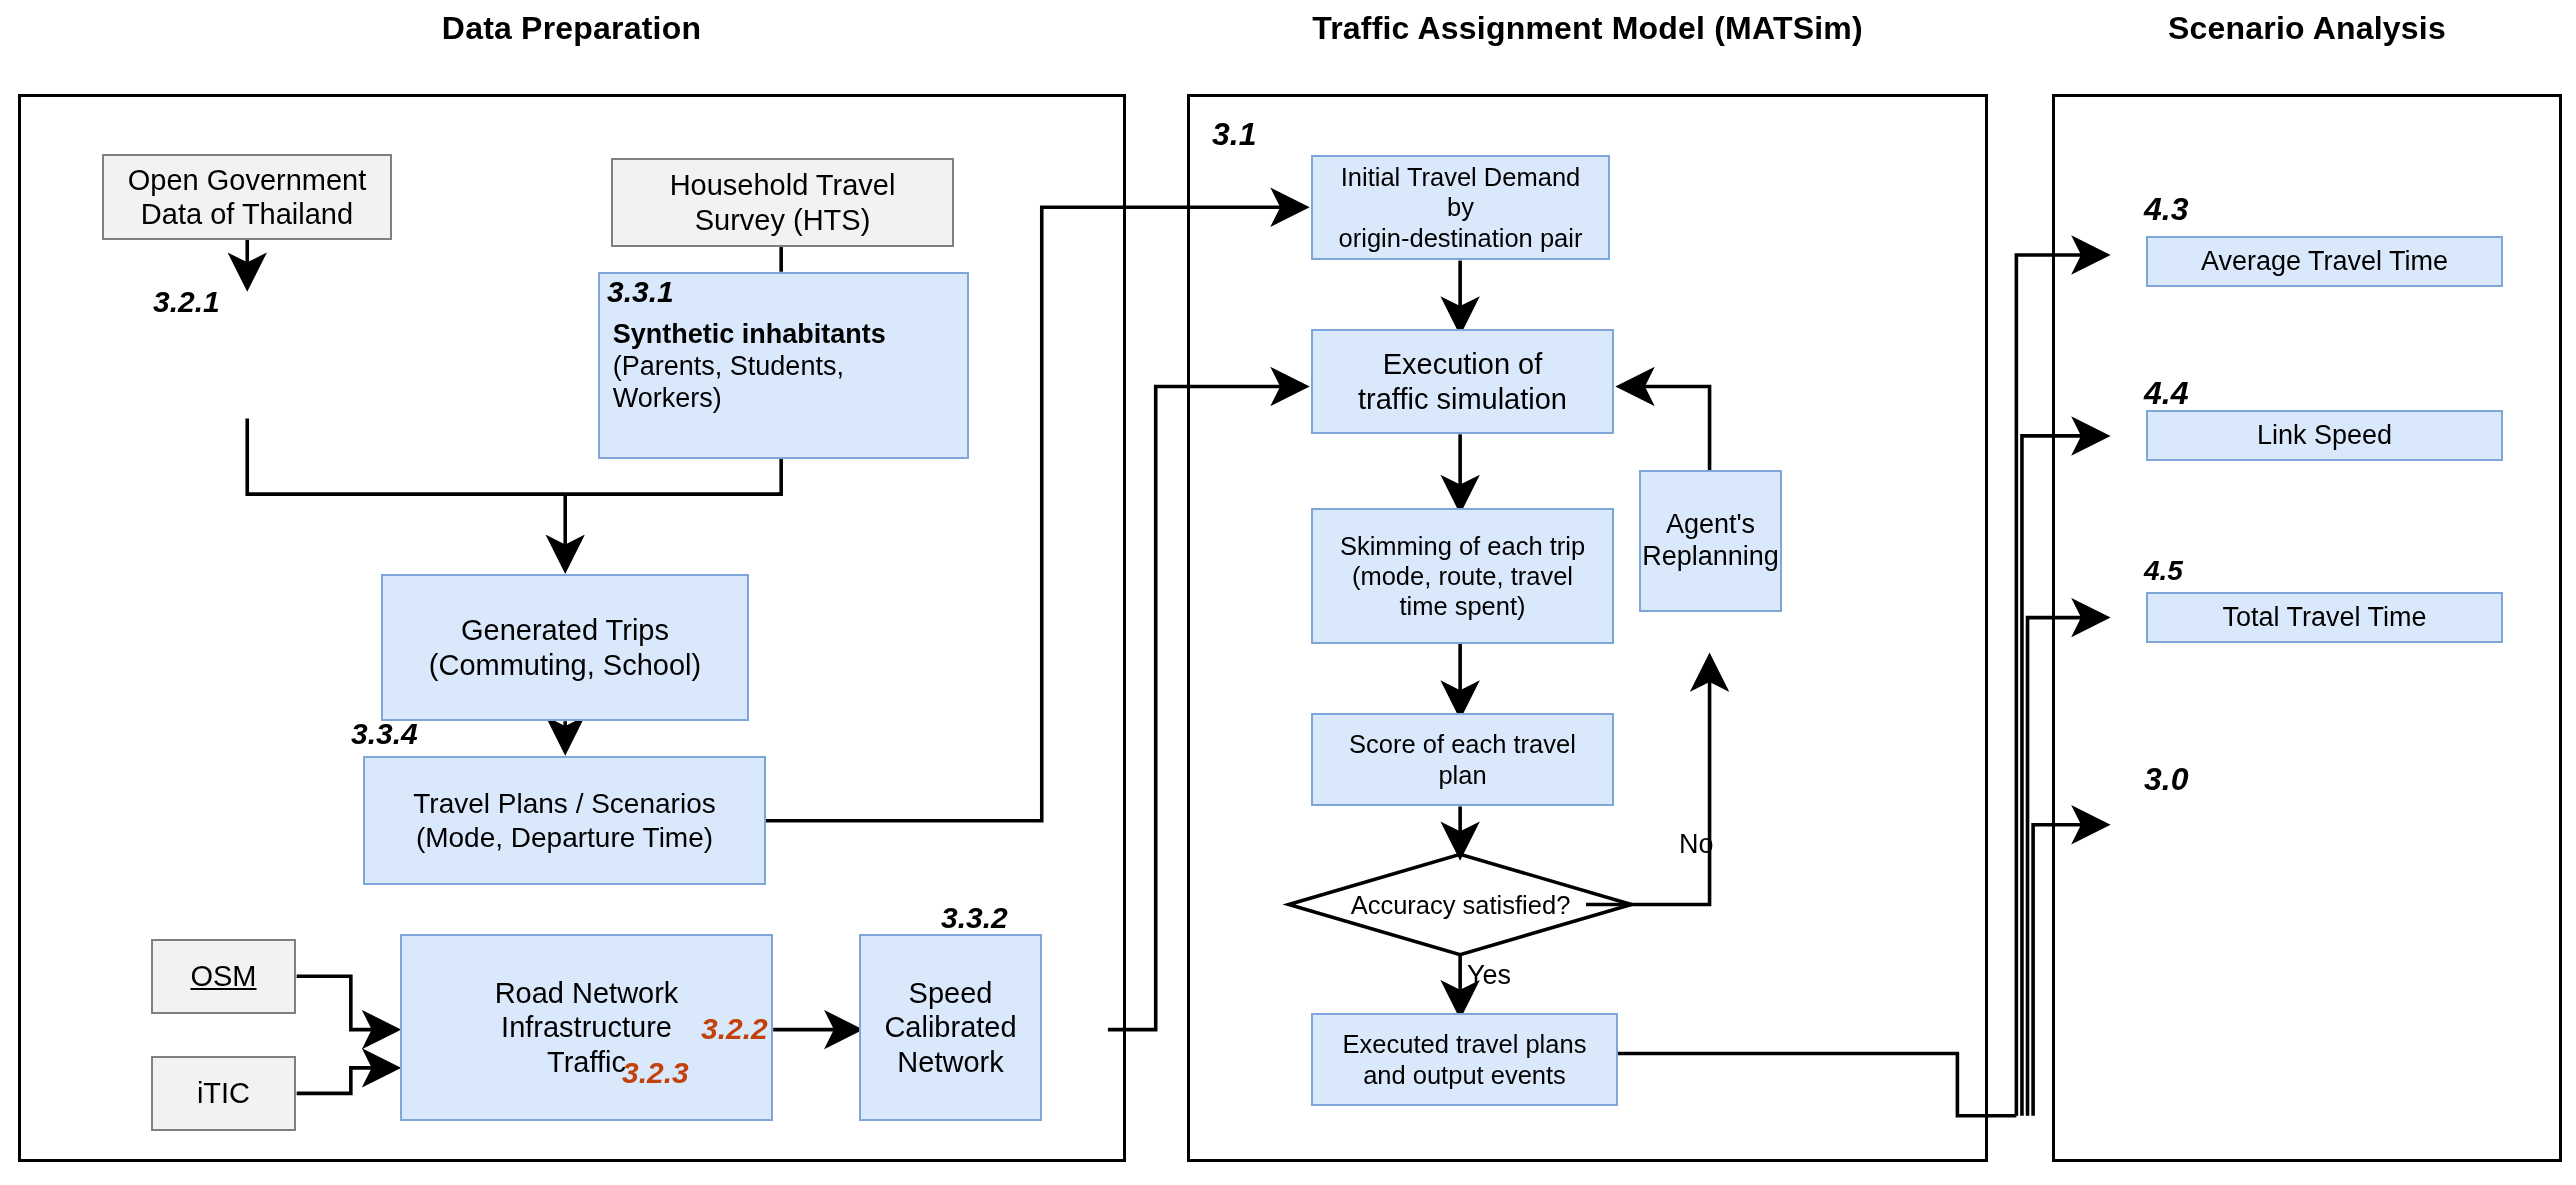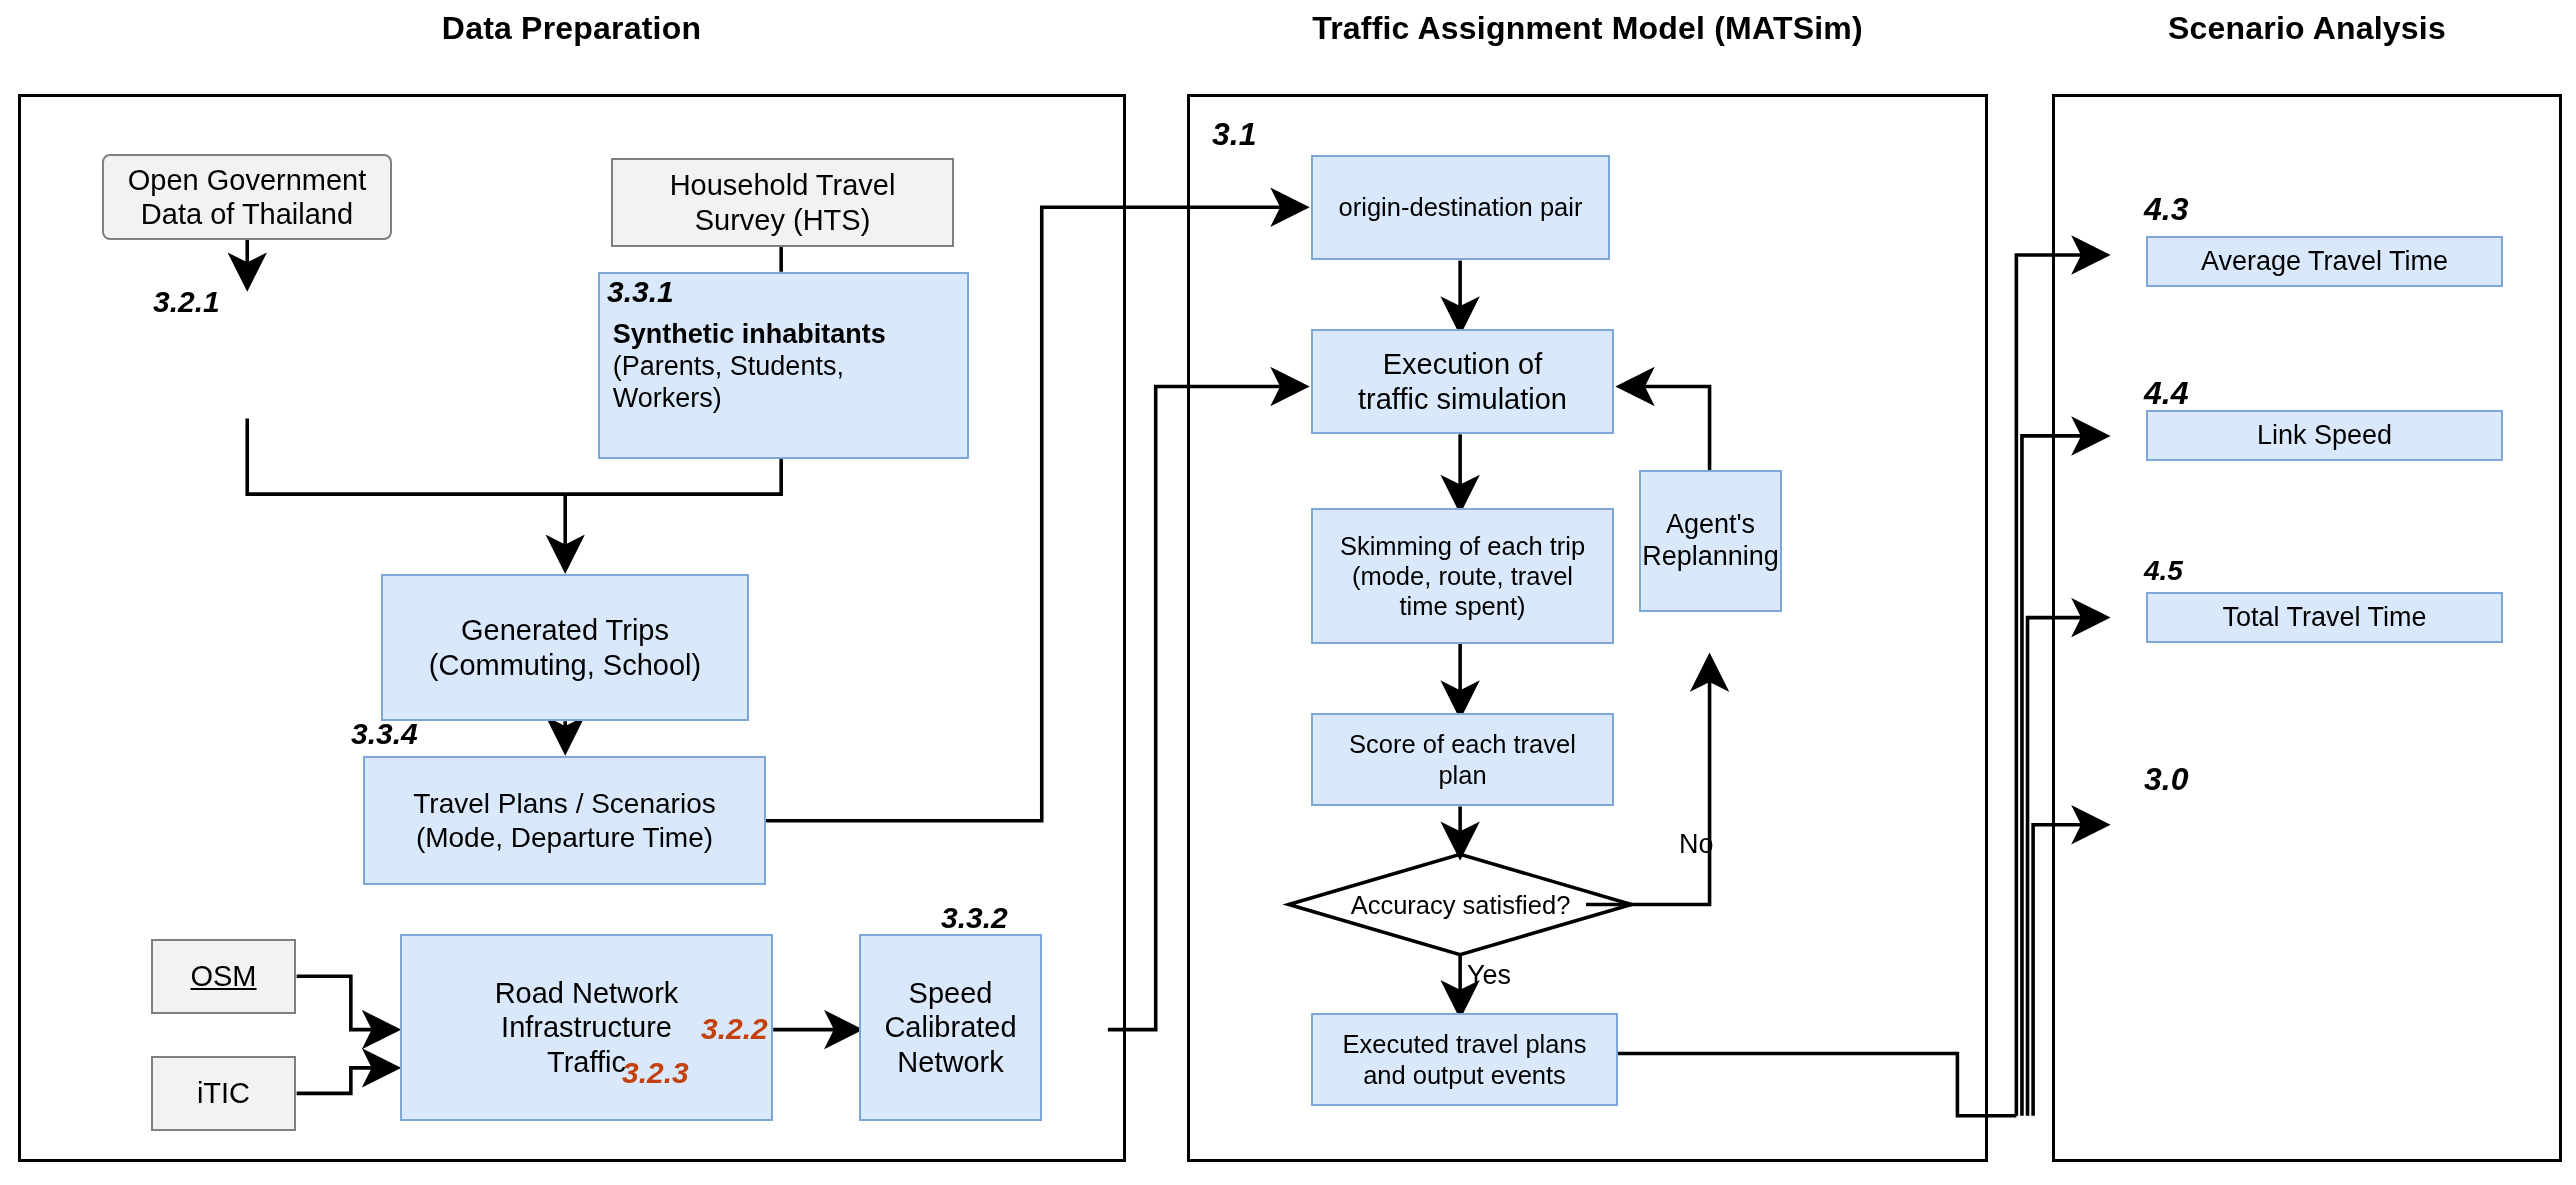--- a/index.html
+++ b/index.html
@@ -94,21 +94,21 @@
 
       <path d="M 2530 1400 L 2530 320 L 2640 320" marker-end="url(#arw)"></path>
       <path d="M 2537 1400 L 2537 547 L 2640 547" marker-end="url(#arw)"></path>
       <path d="M 2544 1400 L 2544 775 L 2640 775" marker-end="url(#arw)"></path>
       <path d="M 2551 1400 L 2551 1035 L 2640 1035" marker-end="url(#arw)"></path>
 
       <path d="M 1617 1135 L 1832 1072 L 2047 1135 L 1832 1198 Z" stroke-width="4.5"></path>
     </g>
   </svg>
 
-  <div class="node node-grey" style="left:102px;top:154px;width:290px;height:86px;font-size:29px;border-radius:8px;">
+  <div class="node node-grey" style="left:102px;top:154px;width:290px;height:86px;font-size:29px;">
     <span>
       <span>Open Government</span>
       <span>Data of Thailand</span>
     </span>
   </div>
 
   <div class="node node-grey" style="left:611px;top:158px;width:343px;height:89px;font-size:29px;">
     <span>
       <span>Household Travel</span>
       <span>Survey (HTS)</span>
@@ -164,20 +164,21 @@
       <span style="display:block;">Speed</span>
       <span style="display:block;">Calibrated</span>
       <span style="display:block;">Network</span>
     </span>
   </div>
 
   <div class="sec-label" style="left:1212px;top:116px;font-size:32px;">3.1</div>
 
   <div class="node node-blue" style="left:1311px;top:155px;width:299px;height:105px;font-size:25.5px;">
     <span>
+      <span style="display:block;">Initial Travel Demand by</span>
       <span style="display:block;">origin-destination pair</span>
     </span>
   </div>
 
   <div class="node node-blue" style="left:1311px;top:329px;width:303px;height:105px;font-size:29px;">
     <span>
       <span style="display:block;">Execution of</span>
       <span style="display:block;">traffic simulation</span>
     </span>
   </div>

